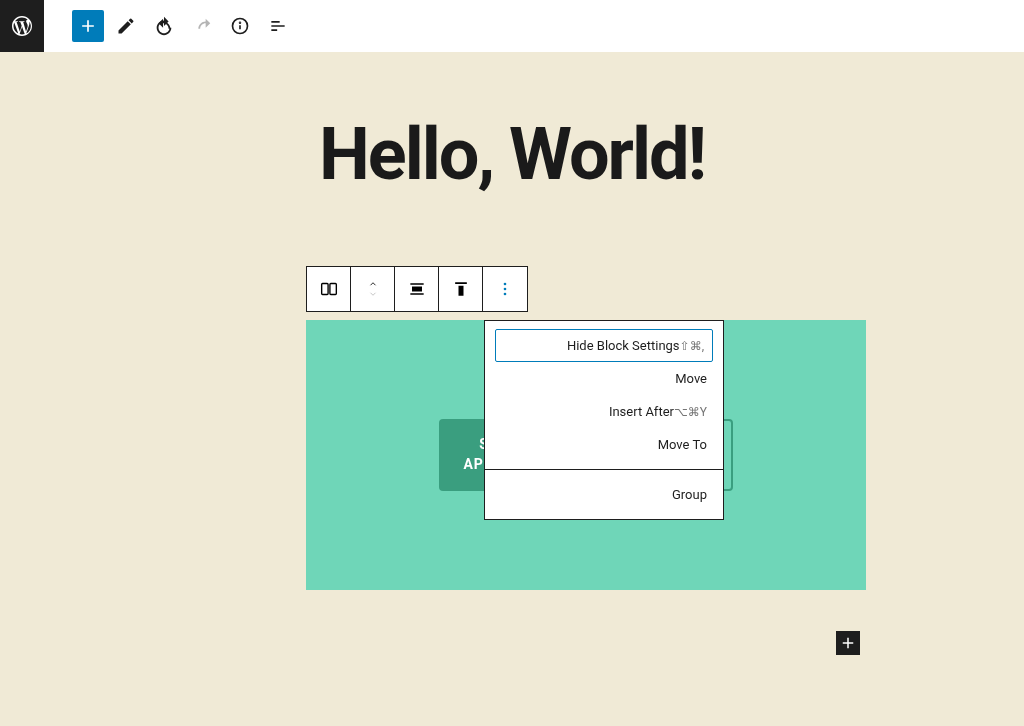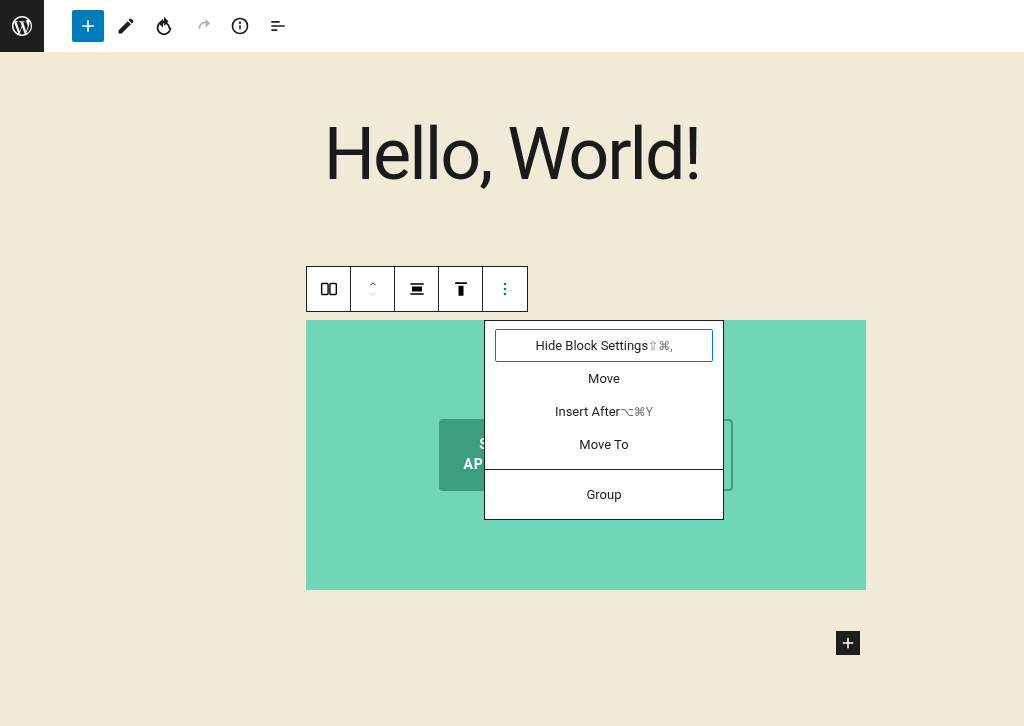--- a/index.html
+++ b/index.html
@@ -46,21 +46,21 @@
   }
   .tb-btn.disabled { color: #b5b5b5; }
 
   .canvas {
     position: relative;
     padding-top: 60px;
   }
   .page-title {
     text-align: center;
     font-size: 72px;
-    font-weight: 400;
+    font-weight: 700;
     letter-spacing: -2px;
     color: #1a1a1a;
   }
 
   .block-toolbar {
     position: absolute;
     top: 266px;
     left: 306px;
     background: #fff;
     border: 1px solid #1e1e1e;
@@ -133,21 +133,21 @@
     left: 484px;
     width: 240px;
     background: #fff;
     border: 1px solid #1e1e1e;
     font-size: 13px;
   }
   .dd-group { border-bottom: 1px solid #1e1e1e; padding: 8px 0; }
   .dd-group:last-child { border-bottom: none; }
   .dd-item {
     display: flex;
-    justify-content: center;
+    justify-content: flex-end;
     align-items: center;
     padding: 9px 16px;
     color: #1e1e1e;
   }
   .dd-item.highlighted {
     border: 1.5px solid #007cba;
     margin: 0 10px;
     padding: 8px 8px;
     border-radius: 2px;
   }

